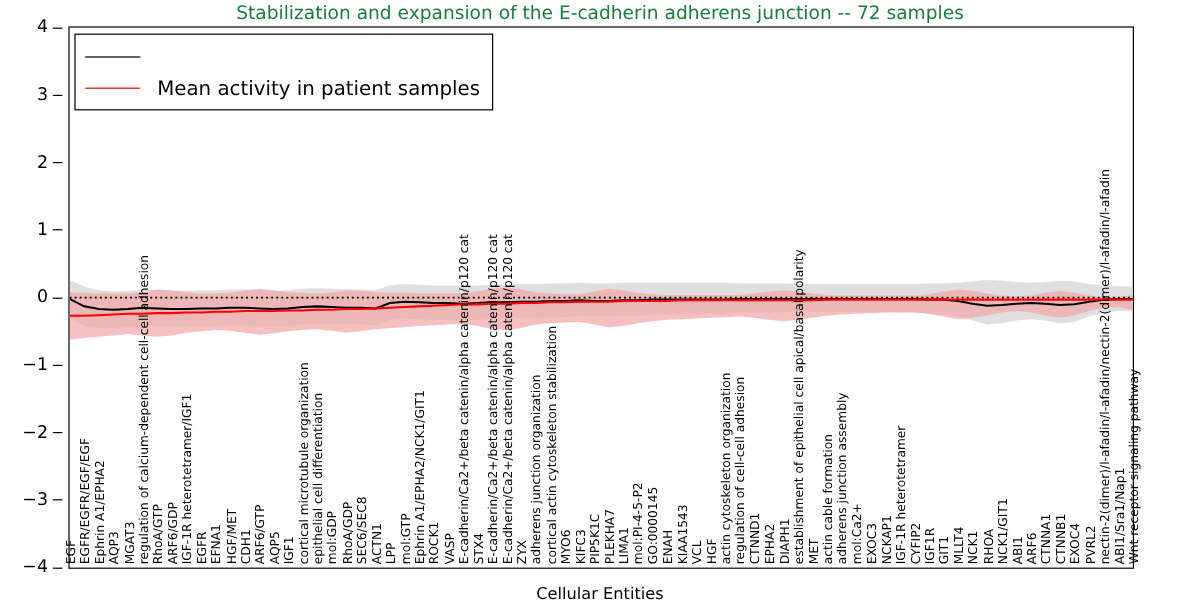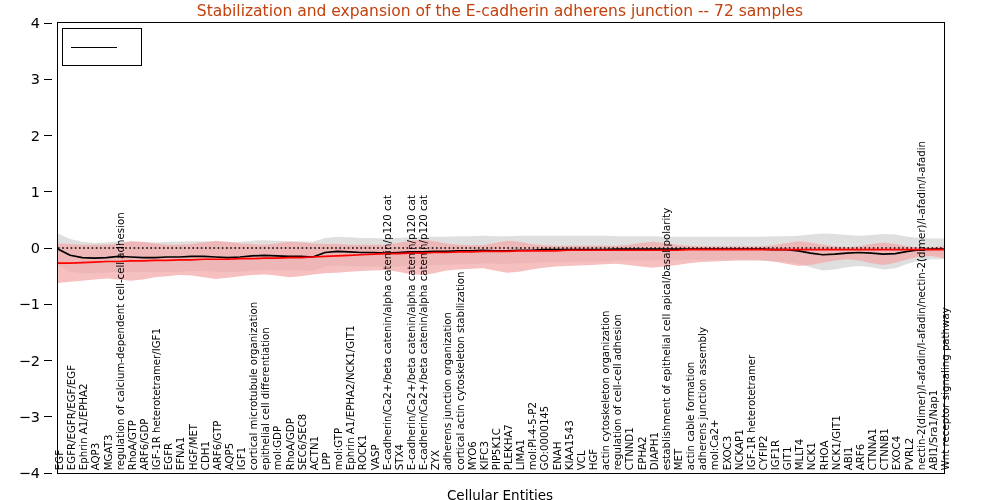--- a/index.html
+++ b/index.html
@@ -2,21 +2,21 @@
 <html><head>
 <meta charset="utf-8">
 <style>
   html,body{margin:0;padding:0;background:#ffffff;}
   body{width:1000px;height:500px;overflow:hidden;font-family:"DejaVu Sans","Liberation Sans",sans-serif;}
   #root{position:relative;width:1000px;height:500px;}
 
   
   .chart-title{
     position:absolute;left:55px;top:2px;width:890px;
-    text-align:center;font-size:15.5px;color:#c2410c;
+    text-align:center;font-size:15.5px;color:#15803d;
     line-height:18px;white-space:nowrap;
   }
 
   
   .plot-frame{
     position:absolute;left:57px;top:22px;width:888px;height:452px;
     border:1px solid #000;box-sizing:border-box;background:#fff;
   }
   .plot-inner{position:absolute;inset:0;overflow:hidden;}
   .plot-svg{position:absolute;left:0;top:0;}
@@ -320,15 +320,19 @@
         <div class="xtick-label" style="left: 0px; bottom: 0px; transform: rotate(-90deg) translate(2px, 7.5px);">Wnt receptor signaling pathway</div>
       </div>
     </div>
 
   <div class="xlabel">Cellular Entities</div>
 
   <div class="legend">
     <div class="legend-row">
       <span class="legend-swatch"></span>
     </div>
+    <div class="legend-row">
+      <span class="legend-swatch red"></span>
+      <span class="legend-text">Mean activity in patient samples</span>
+    </div>
   </div>
 
 </div>
 
 </body></html>

